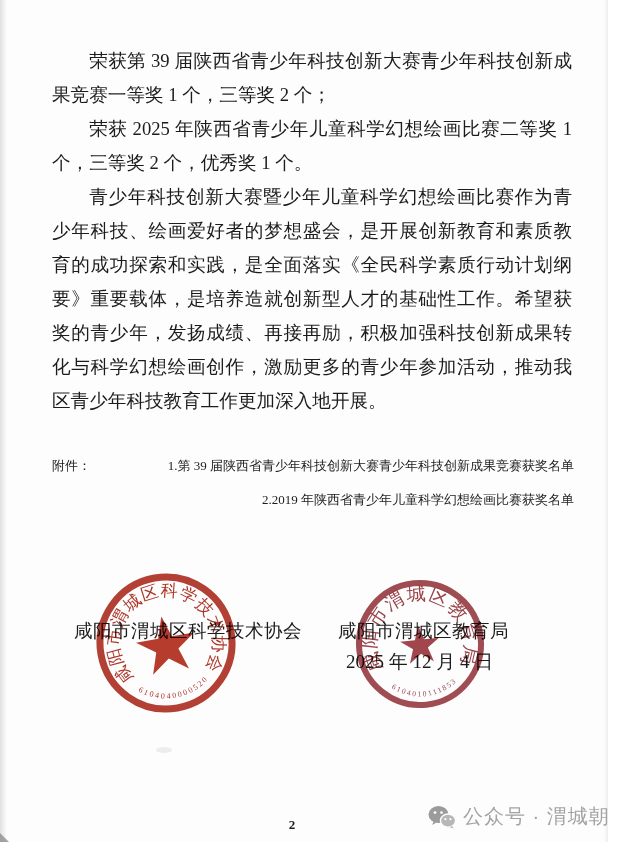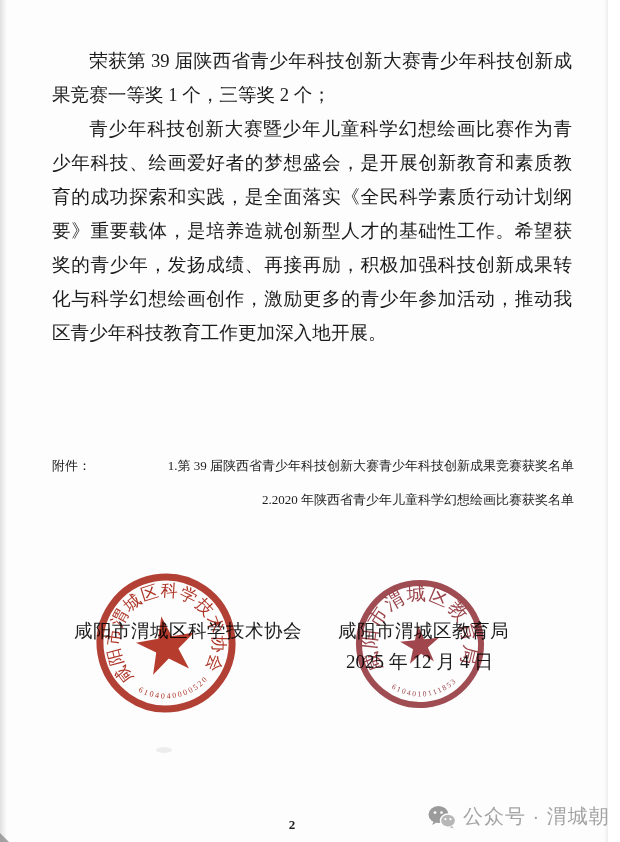--- a/index.html
+++ b/index.html
@@ -51,29 +51,30 @@
 
 <div class="page">
 
   <div class="edge-left"></div>
   <div class="edge-right"></div>
   <div class="corner-mark"></div>
   <div class="smudge"></div>
 
   <div class="body-text">
     <p>荣获第 39 届陕西省青少年科技创新大赛青少年科技创新成果竞赛一等奖 1 个，三等奖 2 个；</p>
+    <p>荣获 2025 年陕西省青少年儿童科学幻想绘画比赛二等奖 1 个，三等奖 2 个，优秀奖 1 个。</p>
     <p>青少年科技创新大赛暨少年儿童科学幻想绘画比赛作为青少年科技、绘画爱好者的梦想盛会，是开展创新教育和素质教育的成功探索和实践，是全面落实《全民科学素质行动计划纲要》重要载体，是培养造就创新型人才的基础性工作。希望获奖的青少年，发扬成绩、再接再励，积极加强科技创新成果转化与科学幻想绘画创作，激励更多的青少年参加活动，推动我区青少年科技教育工作更加深入地开展。</p>
   </div>
 
   <div class="attachment">
     <div class="attach-row">
       <span class="attach-label">附件：</span>
       <div class="attach-items">
         <p class="attach-item"><span>1.</span><span>第 39 届陕西省青少年科技创新大赛青少年科技创新成果竞赛获奖名单</span></p>
-        <p class="attach-item"><span>2.</span><span>2020 年陕西省青少年儿童科学幻想绘画比赛获奖名单</span></p>
+        <p class="attach-item"><span>2.</span><span>2019 年陕西省青少年儿童科学幻想绘画比赛获奖名单</span></p>
       </div>
     </div>
   </div>
 
   <div class="org1">咸阳市渭城区科学技术协会</div>
   <div class="org2">咸阳市渭城区教育局</div>
   <div class="sign-date">2025 年 12 月 4 日</div>
 
   <svg class="seal seal-left" width="172" height="172" viewBox="0 0 172 172">
     <defs>

